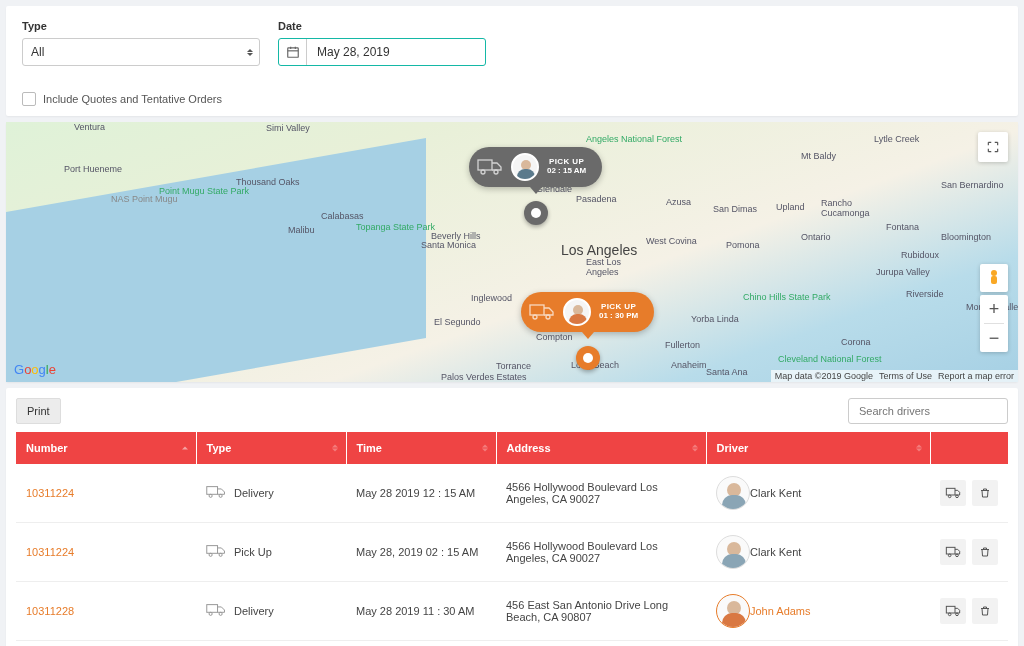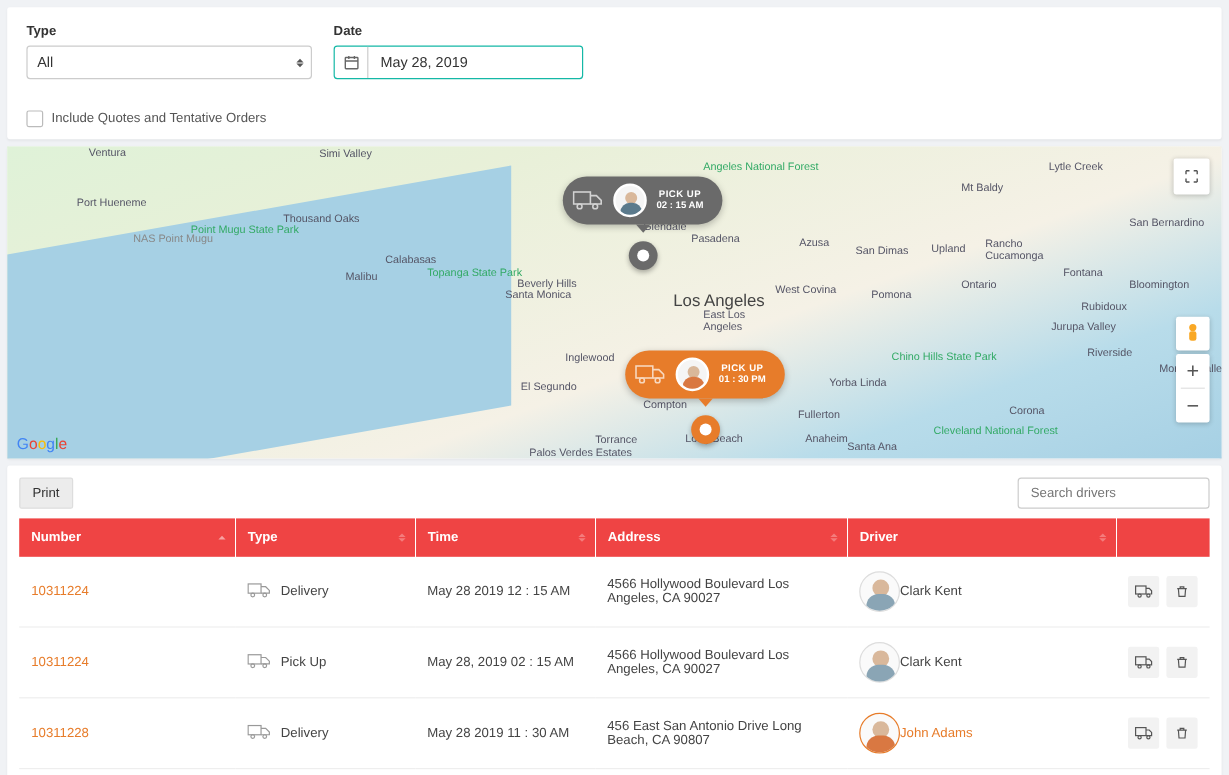--- a/index.html
+++ b/index.html
@@ -193,20 +193,25 @@
       </svg>
     </div>
     <div class="zoom-ctrl">
       <div class="zoom-btn">+</div>
       <div class="zoom-div"></div>
       <div class="zoom-btn">−</div>
     </div>
     <div class="google-logo">
       <span class="g-blue">G</span><span class="g-red">o</span><span class="g-yellow">o</span><span class="g-blue">g</span><span class="g-green">l</span><span class="g-red">e</span>
     </div>
+    <div class="map-attrib">
+      <span>Map data ©2019 Google</span>
+      <span>Terms of Use</span>
+      <span>Report a map error</span>
+    </div>
 
     <div class="pin-wrap" style="top:25px; left:463px;">
       <div class="tooltip dark">
         <svg class="truck-ico" width="26" height="18" viewBox="0 0 26 18" fill="none" stroke="#fff" stroke-width="1.3">
             <rect x="1" y="2" width="14" height="10"></rect>
             <path d="M15 5h5l4 4v3h-9"></path>
             <circle cx="6" cy="14" r="2"></circle>
             <circle cx="19" cy="14" r="2"></circle>
           </svg>
         <div class="avatar"></div>

